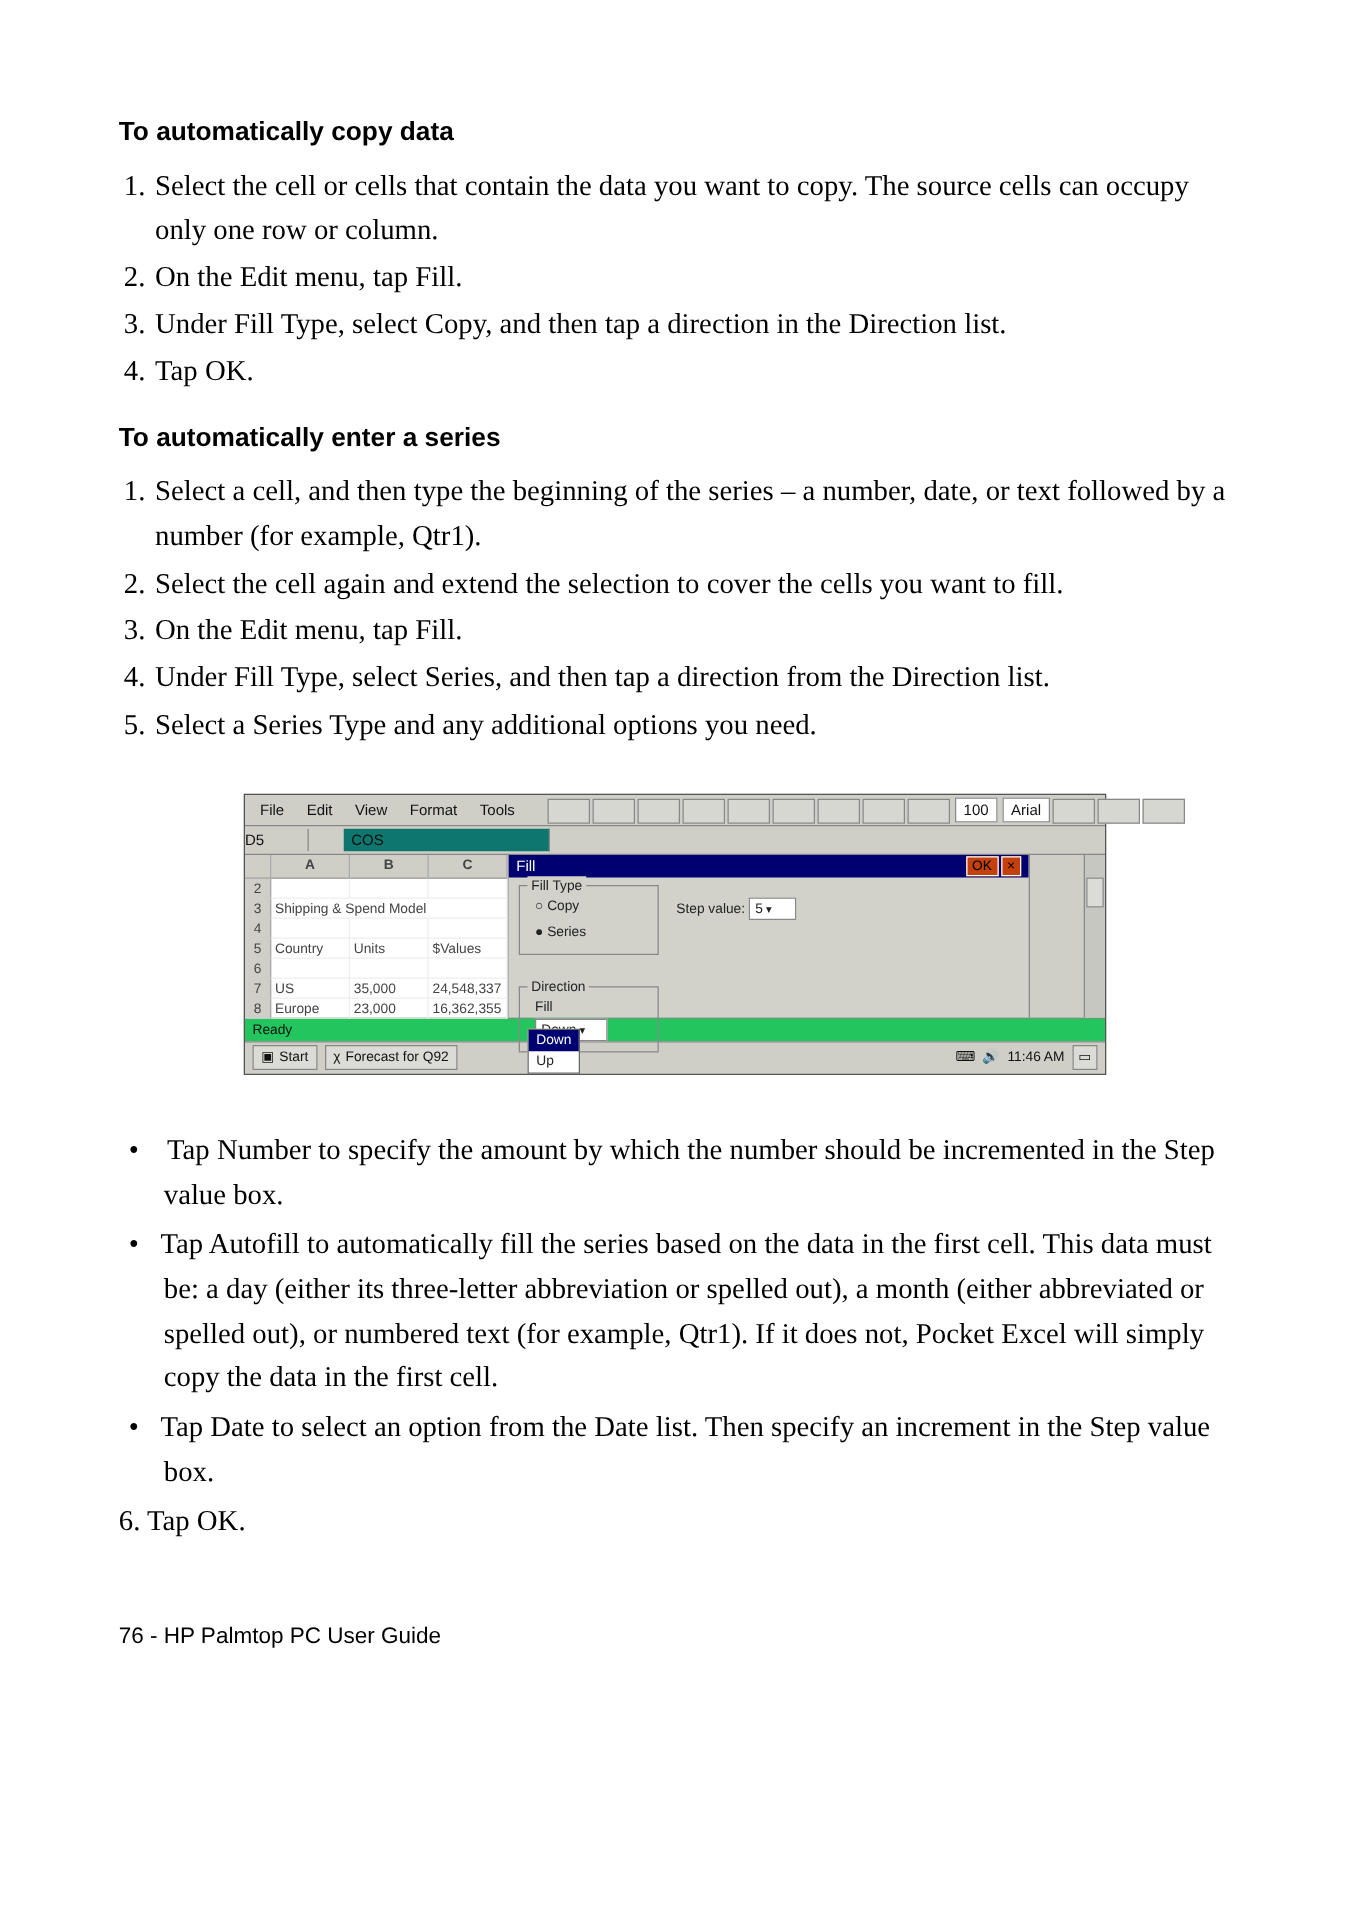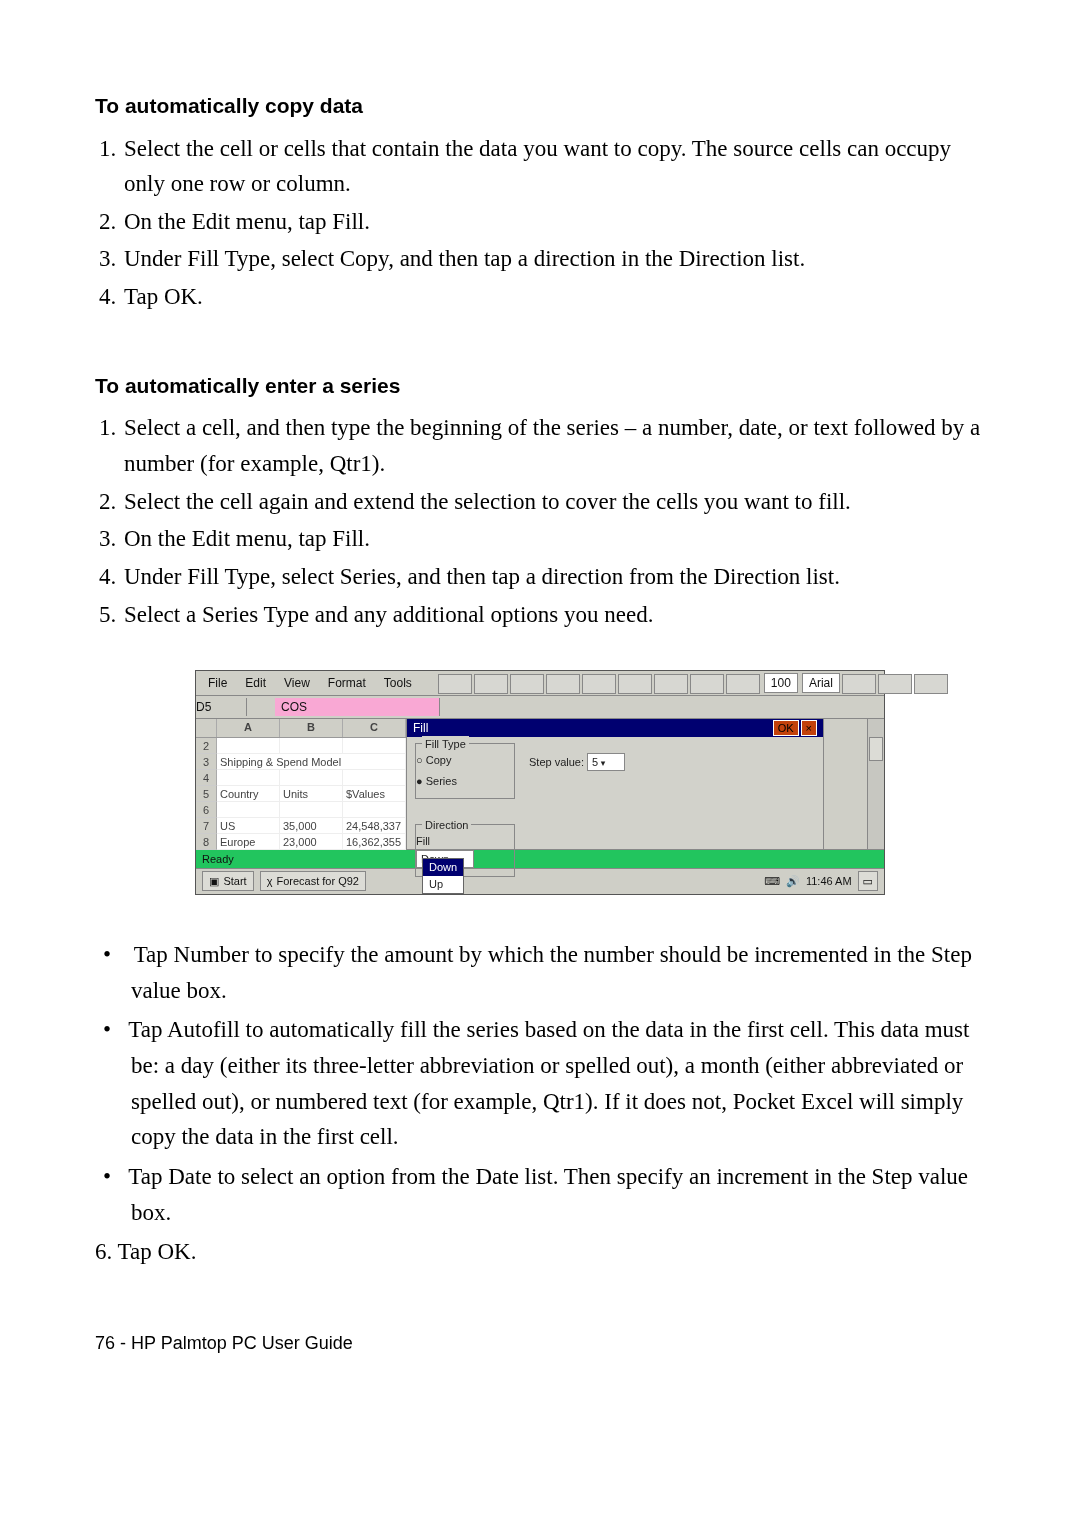--- a/index.html
+++ b/index.html
@@ -13,21 +13,21 @@
     box-sizing: border-box;
     background: #fff;
   }
   .heading {
     font-family: Verdana, Geneva, sans-serif;
     font-weight: bold;
     font-size: 21px;
     margin: 0 0 8px 0;
   }
   .heading.spaced-top {
-    margin-top: 55px;
+    margin-top: 20px;
   }
   ol {
     margin: 0 0 0 0;
     padding-left: 27px;
   }
   ol li {
     padding-left: 2px;
     margin-bottom: 2px;
   }
   ul.bulleted {
@@ -100,21 +100,21 @@
     padding:0 6px;height:18px;border:1px solid #888;background:#fff;margin-left:4px;
   }
   .rowbar {
     display:flex;align-items:center;height:22px;
     border-bottom:1px solid #888;
   }
   .cellref {
     width:50px;text-align:left;border-right:1px solid #888;background:#cfcfc7;
   }
   .formula {
-    flex:0 0 158px;padding-left:6px;border-right:1px solid #888;background:#f9a8d4;height:18px;line-height:18px;
+    flex:0 0 158px;padding-left:6px;border-right:1px solid #888;background:#0f766e;height:18px;line-height:18px;
   }
   .sheetarea{
     display:flex;height:130px;
   }
   .leftsheet{
     width:210px;background:#fff;font-size:11px;color:#444;
     position:relative;border-right:1px solid #888;
   }
   .colhead{
     display:flex;height:18px;background:#cfcfc7;font-weight:bold;border-bottom:1px solid #999;
@@ -126,21 +126,21 @@
   .srow .c{flex:1;padding-left:3px;border-right:1px solid #eee;border-bottom:1px solid #eee;overflow:hidden;white-space:nowrap;}
   .dlg{
     flex:1;position:relative;background:#d2d2cb;
   }
   .dlgtitle{
     background:#000070;color:#fff;height:18px;line-height:18px;padding:0 6px;display:flex;justify-content:space-between;align-items:center;
   }
   .okx{display:flex;gap:2px;}
   .okx span{background:#c2410c;border:1px solid #fff;padding:0 4px;color:#000;font-size:11px;line-height:14px;}
   .dlgbody{display:flex;padding:6px 8px;gap:14px;font-size:11px;color:#222;}
-  .grp{border:1px solid #888;padding:4px 8px 8px 0;position:relative;min-width:90px;}
+  .grp{border:1px solid #888;padding:4px 8px 8px 12px;position:relative;min-width:90px;}
   .grp .gtitle{position:absolute;top:-8px;left:6px;background:#d2d2cb;padding:0 3px;}
   .radio{display:block;margin-top:4px;}
   .radio::before{content:"○ ";}
   .radio.sel::before{content:"● ";}
   .dd{display:inline-block;background:#fff;border:1px solid #888;padding:0 4px;height:16px;line-height:16px;min-width:48px;}
   .dd::after{content:" ▾";font-size:9px;}
   .ddlist{position:absolute;left:6px;bottom:-18px;background:#fff;border:1px solid #666;font-size:11px;}
   .ddlist div{padding:0 6px;}
   .ddlist .hl{background:#000070;color:#fff;}
   .scrollcol{flex:0 0 60px;background:#cfcfc7;border-left:1px solid #888;position:relative;}

